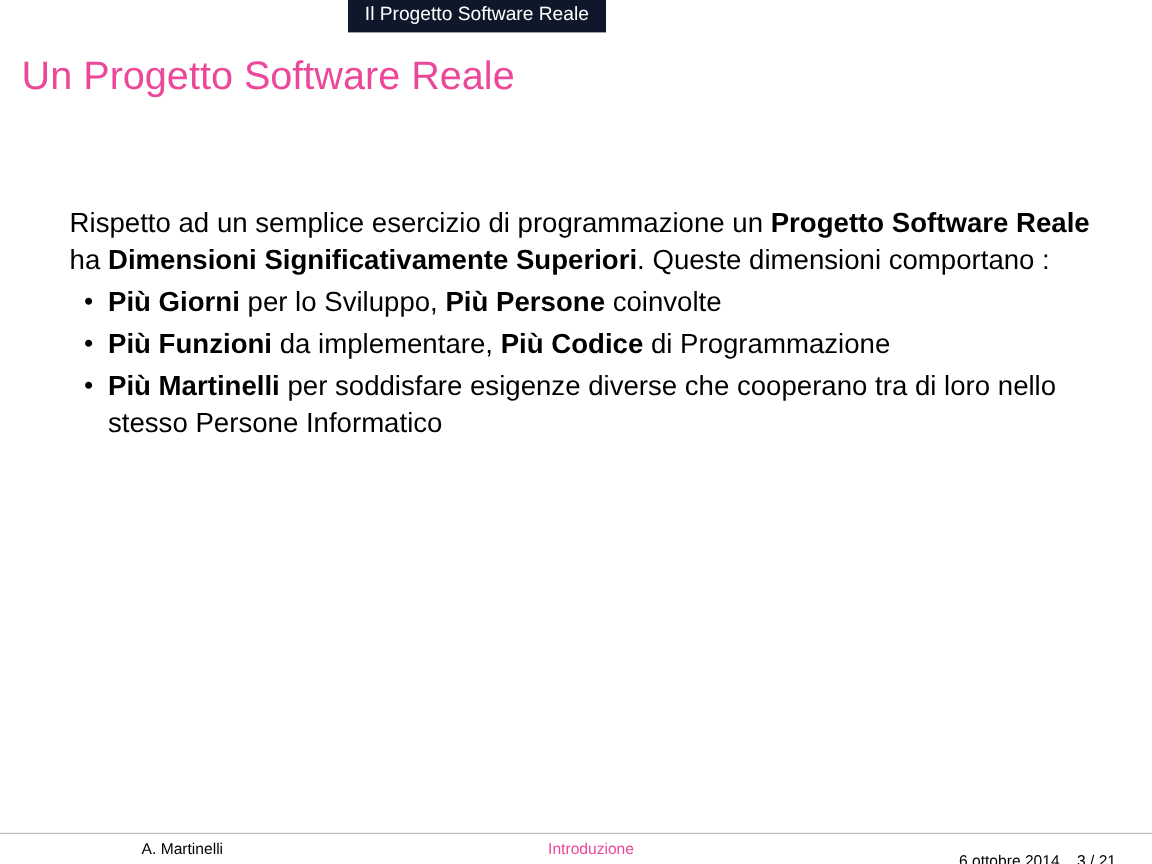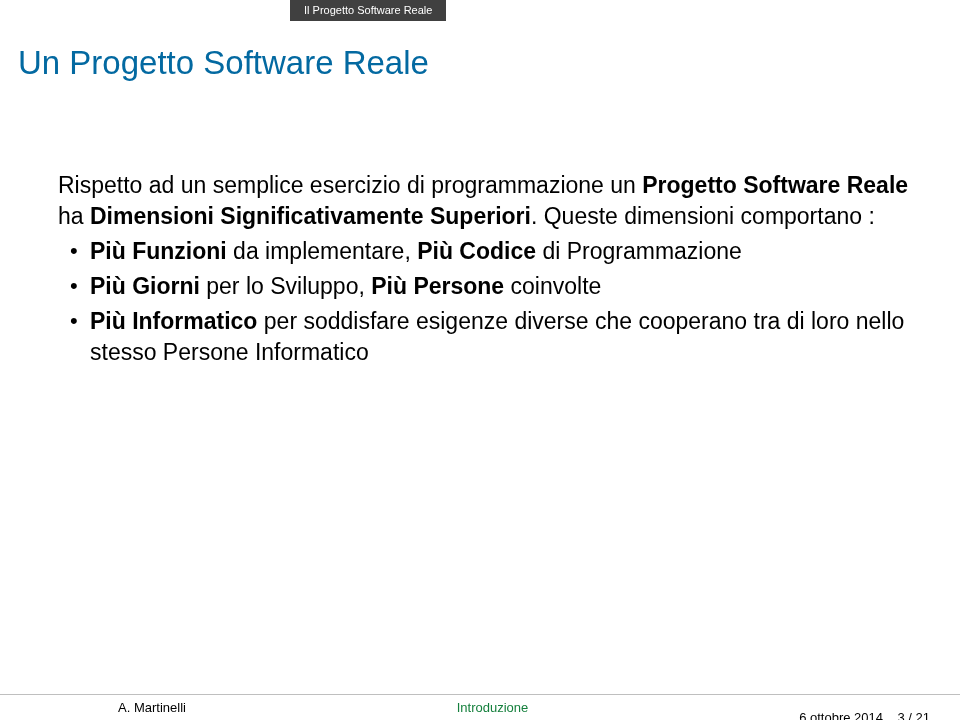--- a/index.html
+++ b/index.html
@@ -10,30 +10,30 @@
     font-family: "Segoe UI Light", "Helvetica Neue", Arial, sans-serif;
     font-weight: 300;
     position: relative;
     overflow: hidden;
     color: #000;
   }
   .top-tab {
     position: absolute;
     top: 0;
     left: 290px;
-    background: #404040;
+    background: #0f172a;
     color: #fff;
-    font-size: 11px;
+    font-size: 16px;
     padding: 4px 14px 5px 14px;
   }
   .title {
     position: absolute;
     top: 44px;
     left: 18px;
-    color: #0369a1;
+    color: #ec4899;
     font-size: 33px;
     font-weight: 300;
   }
   .content {
     position: absolute;
     top: 170px;
     left: 30px;
     right: 30px;
     font-size: 23px;
     line-height: 1.35;
@@ -74,47 +74,47 @@
     gap: 16px;
   }
   .footer-left {
     flex: 0 0 auto;
     padding-left: 110px;
   }
   .footer-center {
     flex: 1;
     text-align: center;
   }
-  .footer-center a { color: #15803d; text-decoration: none; }
+  .footer-center a { color: #ec4899; text-decoration: none; }
   .footer-right {
     flex: 0 0 auto;
     padding-right: 22px;
     margin-top: 20px;
   }
 </style>
 </head>
 <body>
 
 <div class="top-tab">Il Progetto Software Reale</div>
 
 <div class="title">Un Progetto Software Reale</div>
 
 <div class="content">
   <div class="intro">
     <span>Rispetto ad un semplice esercizio di programmazione un </span><span class="bold">Progetto Software Reale</span><span> ha </span><span class="bold">Dimensioni Significativamente Superiori</span><span>. Queste dimensioni comportano :</span>
   </div>
   <ul class="bullets">
     <li>
+      <span class="bold-blue">Più Giorni</span><span> per lo Sviluppo, </span><span class="bold-blue">Più Persone</span><span> coinvolte</span>
+    </li>
+    <li>
       <span class="bold-blue">Più Funzioni</span><span> da implementare, </span><span class="bold-blue">Più Codice</span><span> di Programmazione</span>
     </li>
     <li>
-      <span class="bold-blue">Più Giorni</span><span> per lo Sviluppo, </span><span class="bold-blue">Più Persone</span><span> coinvolte</span>
-    </li>
-    <li>
-      <span class="bold-blue">Più Informatico</span><span> per soddisfare esigenze diverse che cooperano tra di loro nello stesso Persone Informatico</span><span class="bold-blue"></span><span></span>
+      <span class="bold-blue">Più Martinelli</span><span> per soddisfare esigenze diverse che cooperano tra di loro nello stesso Persone Informatico</span><span class="bold-blue"></span><span></span>
     </li>
   </ul>
 </div>
 
 <div class="footer">
   <div class="footer-left">A. Martinelli</div>
   <div class="footer-center"><a>Introduzione</a></div>
   <div class="footer-right">
     <span>6 ottobre 2014</span>&nbsp;&nbsp;&nbsp;&nbsp;<span>3 / 21</span>
   </div>

